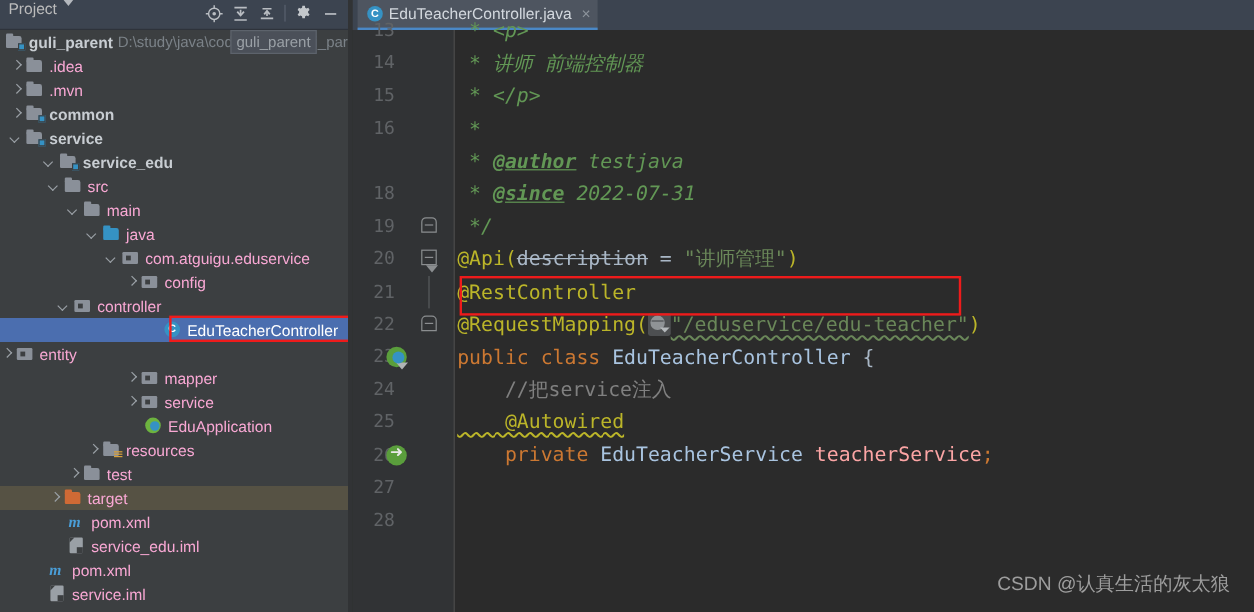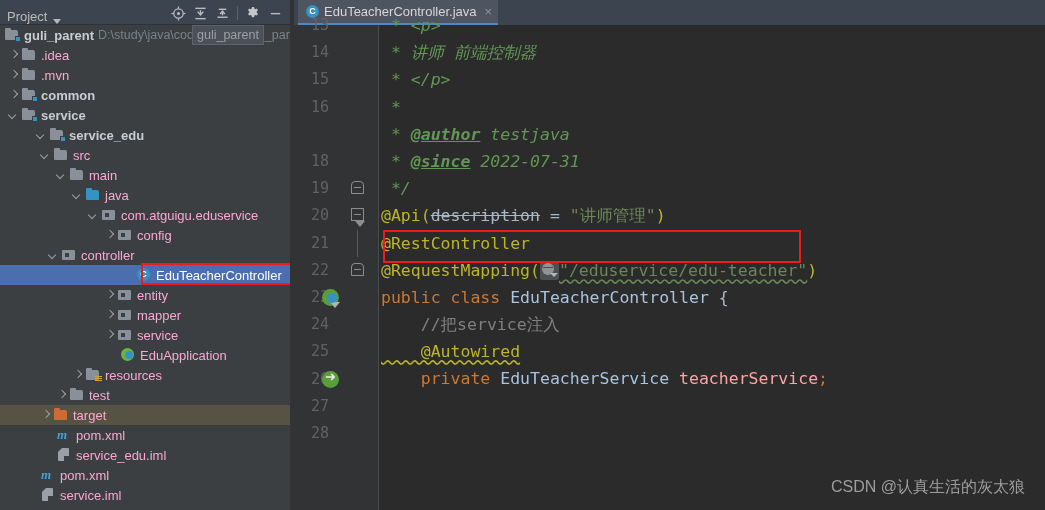--- a/index.html
+++ b/index.html
@@ -8,21 +8,21 @@
     background: #3c3f41;
     font-family: "Liberation Sans", sans-serif;
     overflow: hidden;
   }
   #app { position: relative; width: 1045px; height: 510px; }
 
   
   .panel-header {
     position: absolute; left: 0; top: 0; width: 290px; height: 25px;
     background: #3c4450;
-    display: flex; align-items: flex-end;
+    display: flex; align-items: flex-start;
     border-bottom: 1px solid #2e333b;
   }
   .panel-title {
     color: #bbbbbb; font-size: 13px; margin-left: 7px;
     font-family: "Liberation Sans", sans-serif;
   }
   .caret-down {
     width: 0; height: 0; margin-left: 6px;
     border-left: 4px solid transparent; border-right: 4px solid transparent;
     border-top: 5px solid #b4b8bd;
@@ -393,21 +393,21 @@
       <span class="lbl">controller</span>
     </div>
 
     <div class="row selected" style="padding-left:136px">
       <span class="ico">
           <span class="classico">C</span>
         </span>
       <span class="lbl">EduTeacherController</span>
     </div>
 
-    <div class="row" style="padding-left:104px">
+    <div class="row" style="">
       <span class="arrow right"></span>
       <span class="ico">
           <span class="pkgico"></span>
         </span>
       <span class="lbl">entity</span>
     </div>
 
     <div class="row" style="padding-left:104px">
       <span class="arrow right"></span>
       <span class="ico">

